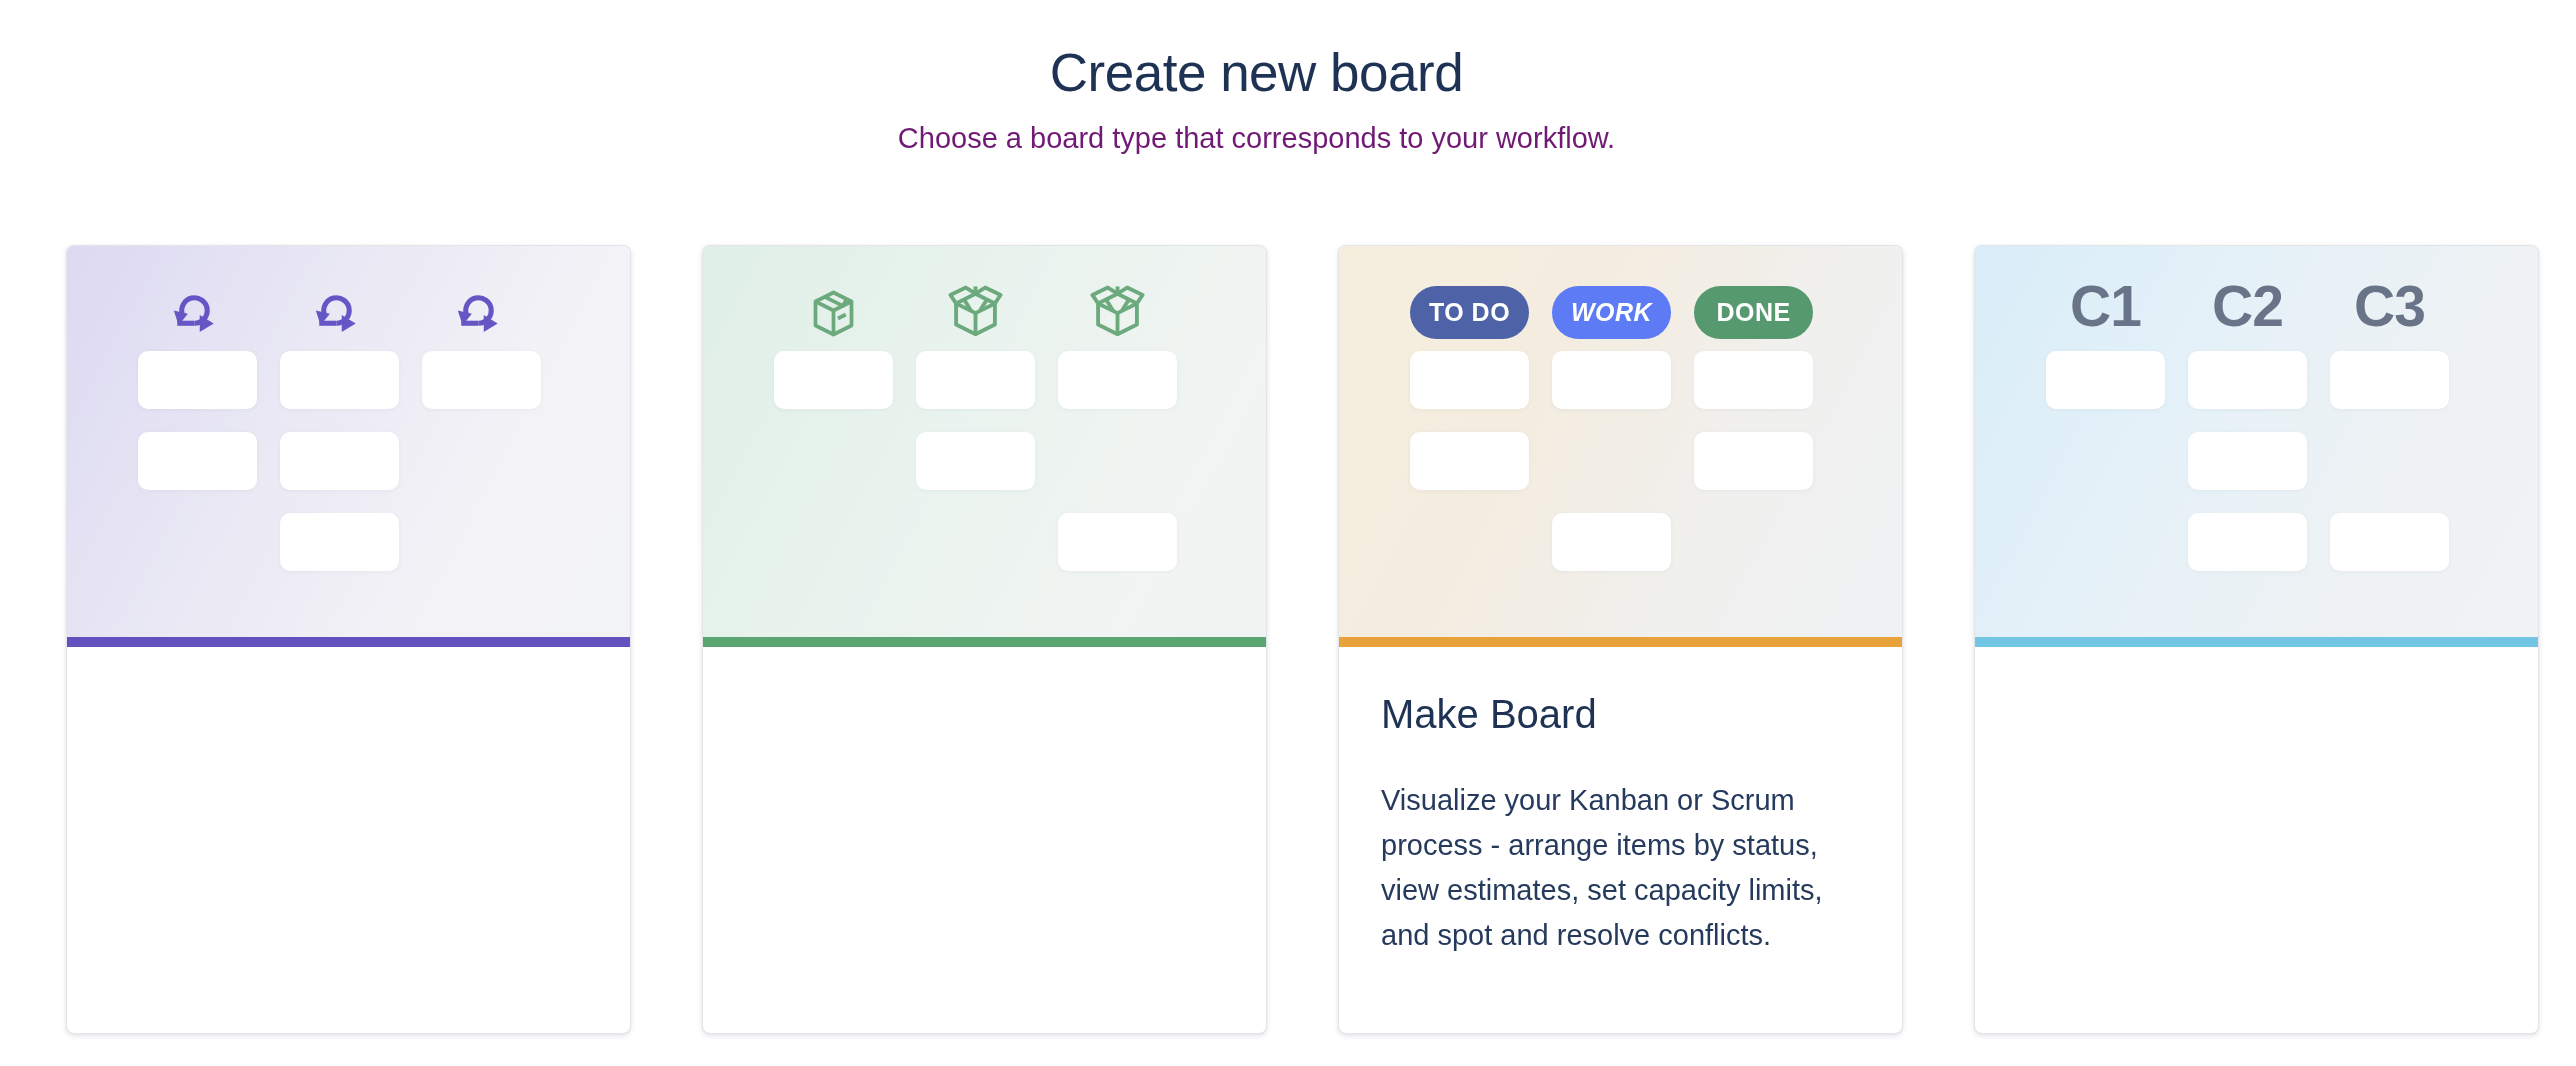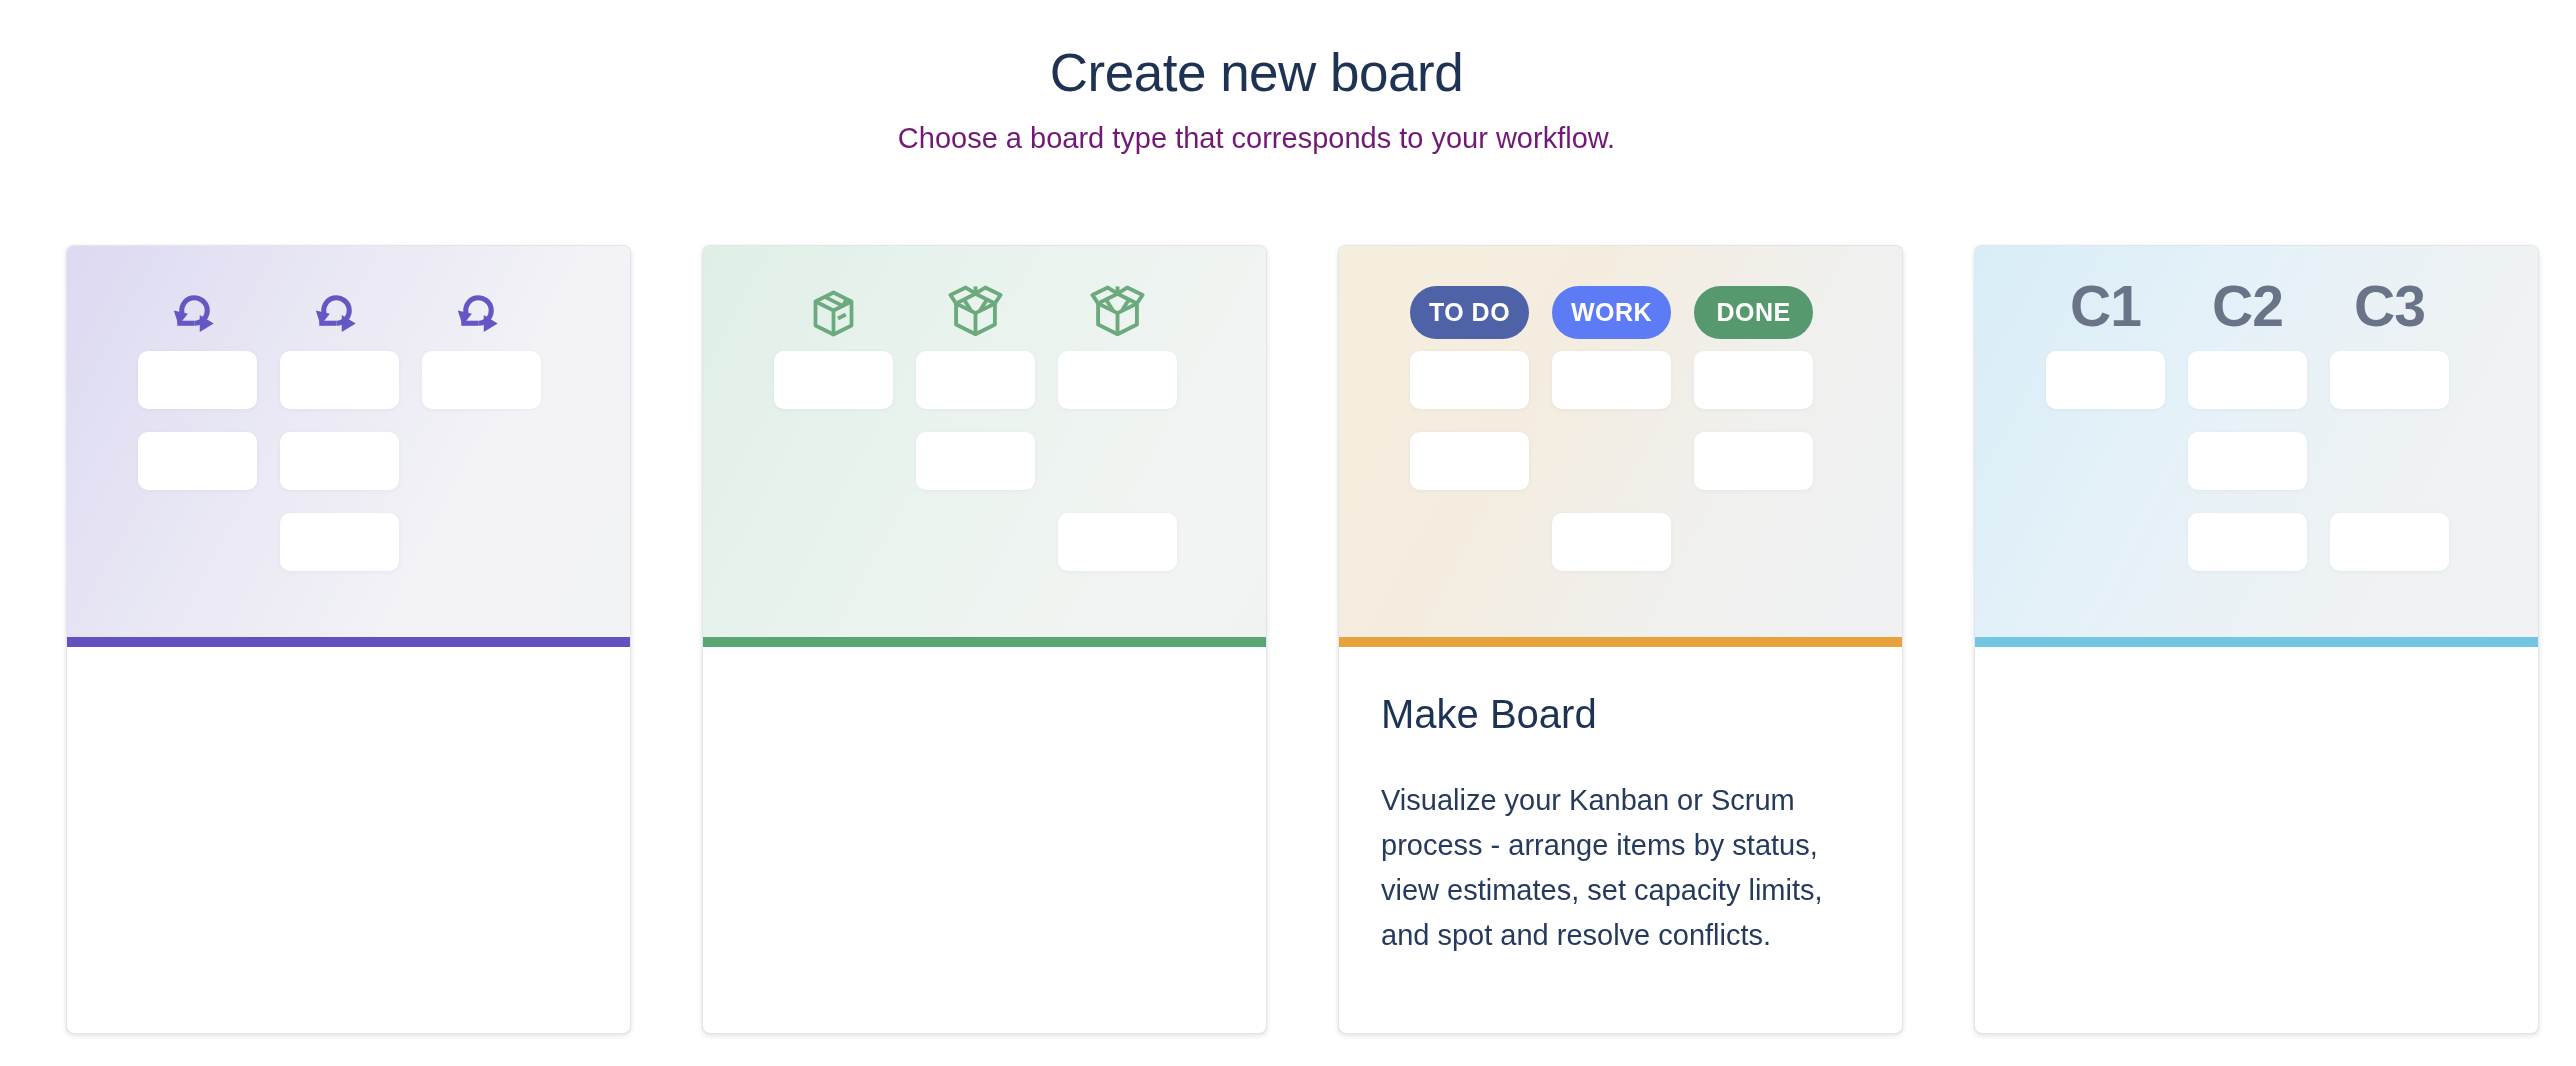--- a/index.html
+++ b/index.html
@@ -263,21 +263,21 @@
         </div>
         <div class="accent-bar" style="background: rgb(91, 165, 115);"></div>
       </div>
       <div class="card">
         <div class="preview theme-tan">
           <div class="prow icon-row">
             <div class="cell">
               <div class="pill" style="background: rgb(78, 98, 167);">TO DO</div>
             </div>
             <div class="cell">
-              <div class="pill" style="background: rgb(94, 123, 246);">WORK</div>
+              <div class="pill" style="background: rgb(94, 123, 246); font-style: italic;">WORK</div>
             </div>
             <div class="cell">
               <div class="pill" style="background: rgb(86, 153, 111);">DONE</div>
             </div>
           </div>
           <div class="prow grid-row">
             <div class="slot filled"></div>
             <div class="slot filled"></div>
             <div class="slot filled"></div>
           </div>

